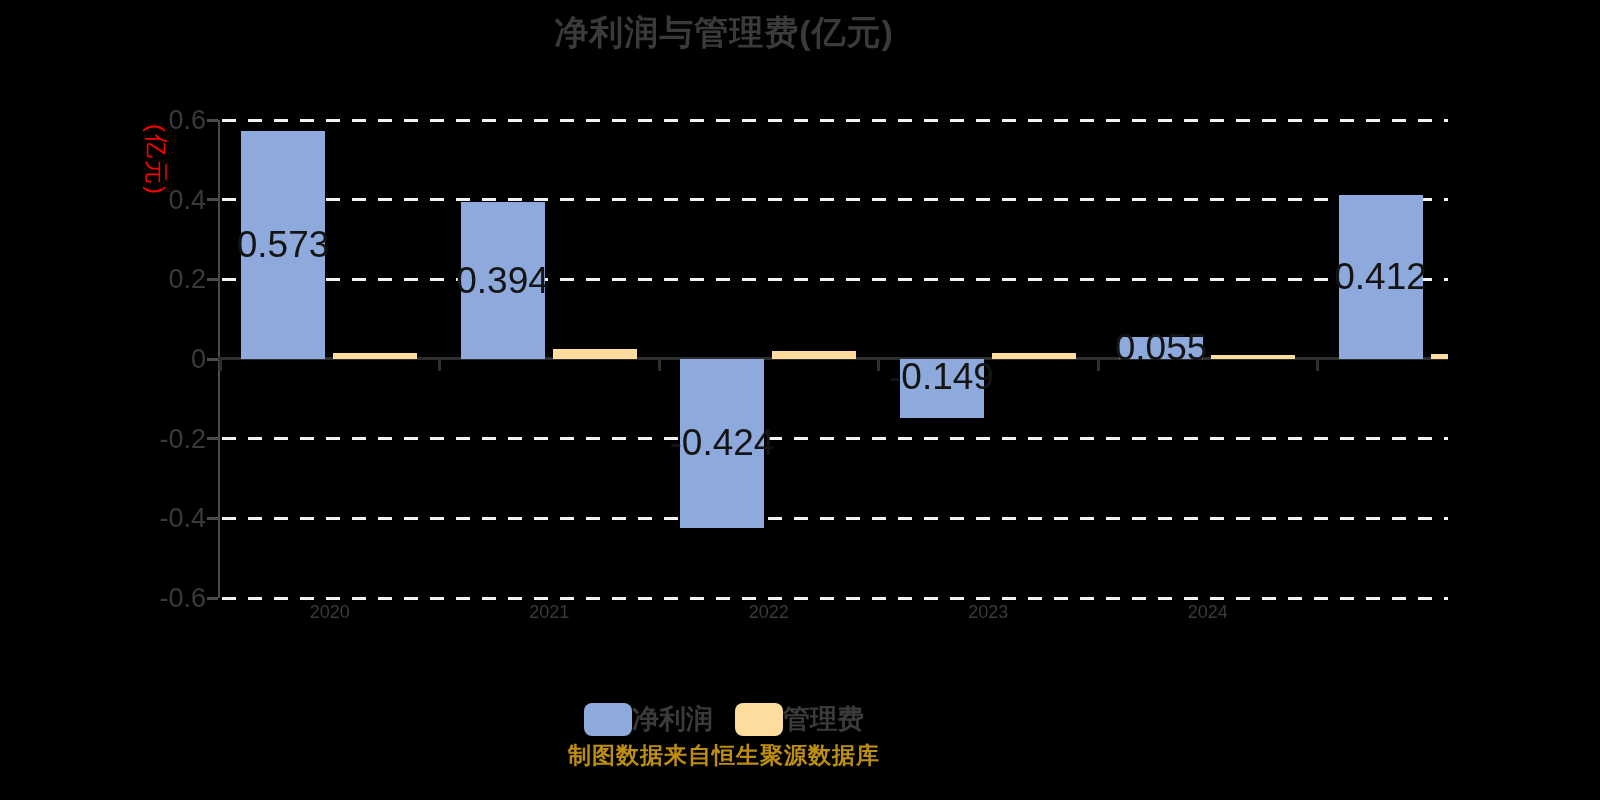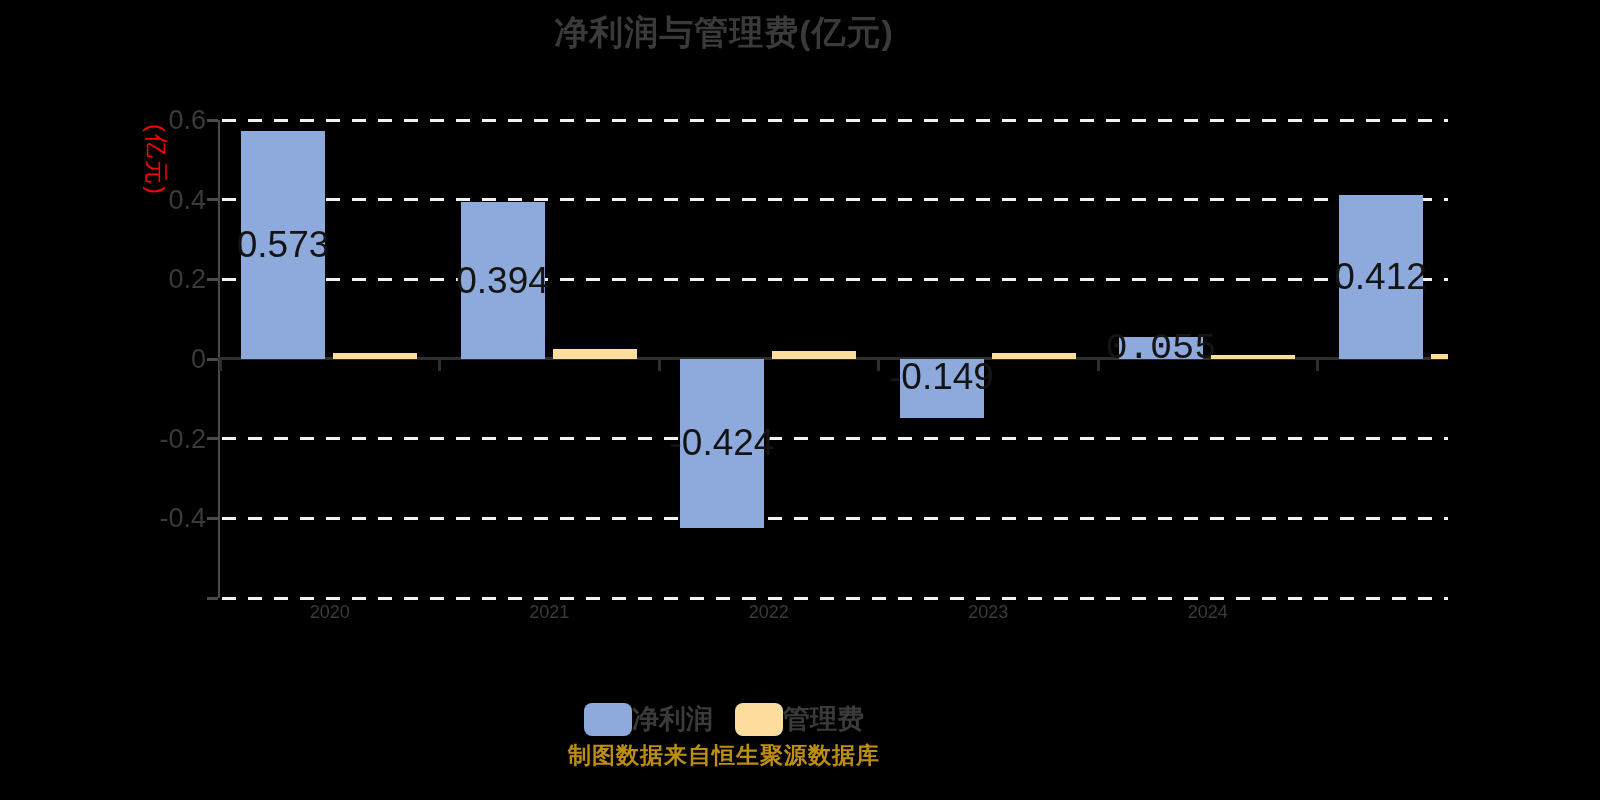--- a/index.html
+++ b/index.html
@@ -89,21 +89,21 @@
       <div class="xlabel" style="left: 259.25px;">2021</div>
       <div class="bar" style="left: 460px; top: 239px; height: 168.893px; background: rgb(142, 170, 220);"></div>
       <div class="vlabel" style="left: 437px; top: 306.447px;">-0.424</div>
       <div class="bar" style="left: 552px; top: 230.635px; height: 8.365px; background: rgb(254, 220, 158);"></div>
       <div class="xlabel" style="left: 478.75px; text-align: center;">2022</div>
       <div class="bar" style="left: 679.5px; top: 239px; height: 59.3517px; background: rgb(142, 170, 220);"></div>
       <div class="vlabel" style="left: 656.5px; top: 240px;">-0.149</div>
       <div class="bar" style="left: 771.5px; top: 233.025px; height: 5.975px; background: rgb(254, 220, 158);"></div>
       <div class="xlabel" style="left: 698.25px;">2023</div>
       <div class="bar" style="left: 899px; top: 217.092px; height: 21.9083px; background: rgb(142, 170, 220);"></div>
-      <div class="vlabel" style="left: 876px; top: 211.046px; font-family: Liberation Mono, monospace;">0.055</div>
+      <div class="vlabel" style="left: 876px; top: 211.046px;">0.055</div>
       <div class="bar" style="left: 991px; top: 234.618px; height: 4.38167px; background: rgb(254, 220, 158);"></div>
       <div class="xlabel" style="left: 917.75px;">2024</div>
       <div class="bar" style="left: 1118.5px; top: 74.8867px; height: 164.113px; background: rgb(142, 170, 220);"></div>
       <div class="vlabel" style="left: 1095.5px; top: 139.943px;">0.412</div>
       <div class="bar" style="left: 1210.5px; top: 234.22px; height: 4.78px; background: rgb(254, 220, 158);"></div>
       <div class="xlabel" style="left: 1137.25px; text-align: right;">2025</div>
     </div>
 
   <div class="legend">
     <div class="legend-item">
@@ -116,13 +116,14 @@
     </div>
   </div>
 
   <div class="footer">制图数据来自恒生聚源数据库</div>
 <div class="ylab" style="top: 103px;">0.6</div>
     <div class="ylab" style="top: 182.667px;">0.4</div>
     <div class="ylab" style="top: 262.333px;">0.2</div>
     <div class="ylab" style="top: 342px;">0</div>
     <div class="ylab" style="top: 421.667px;">-0.2</div>
     <div class="ylab" style="top: 501.333px;">-0.4</div>
+    <div class="ylab" style="top: 581px;">-0.6</div>
   </div>
 
 </body></html>

